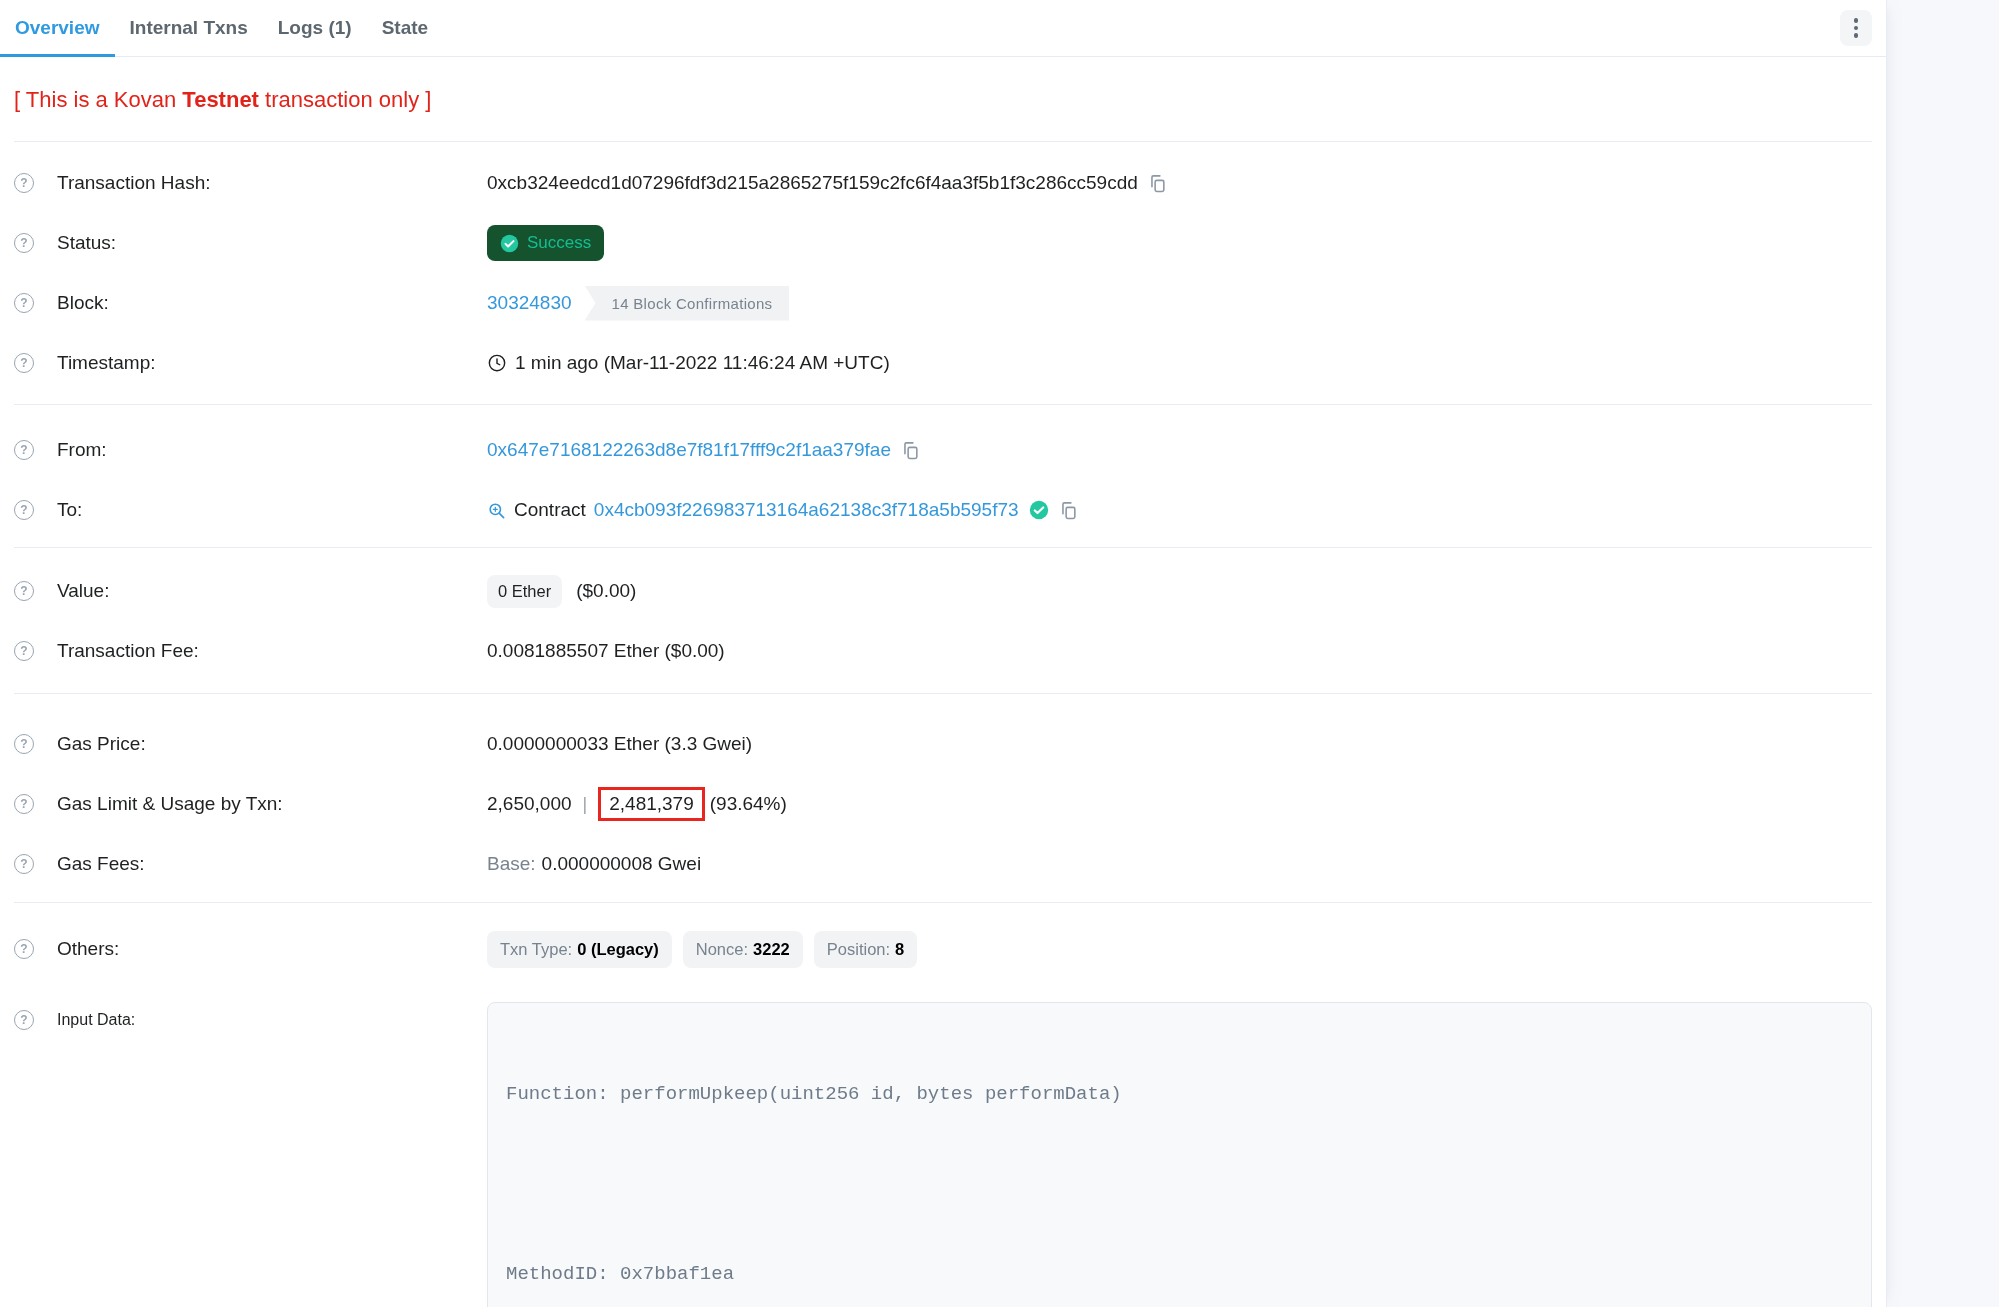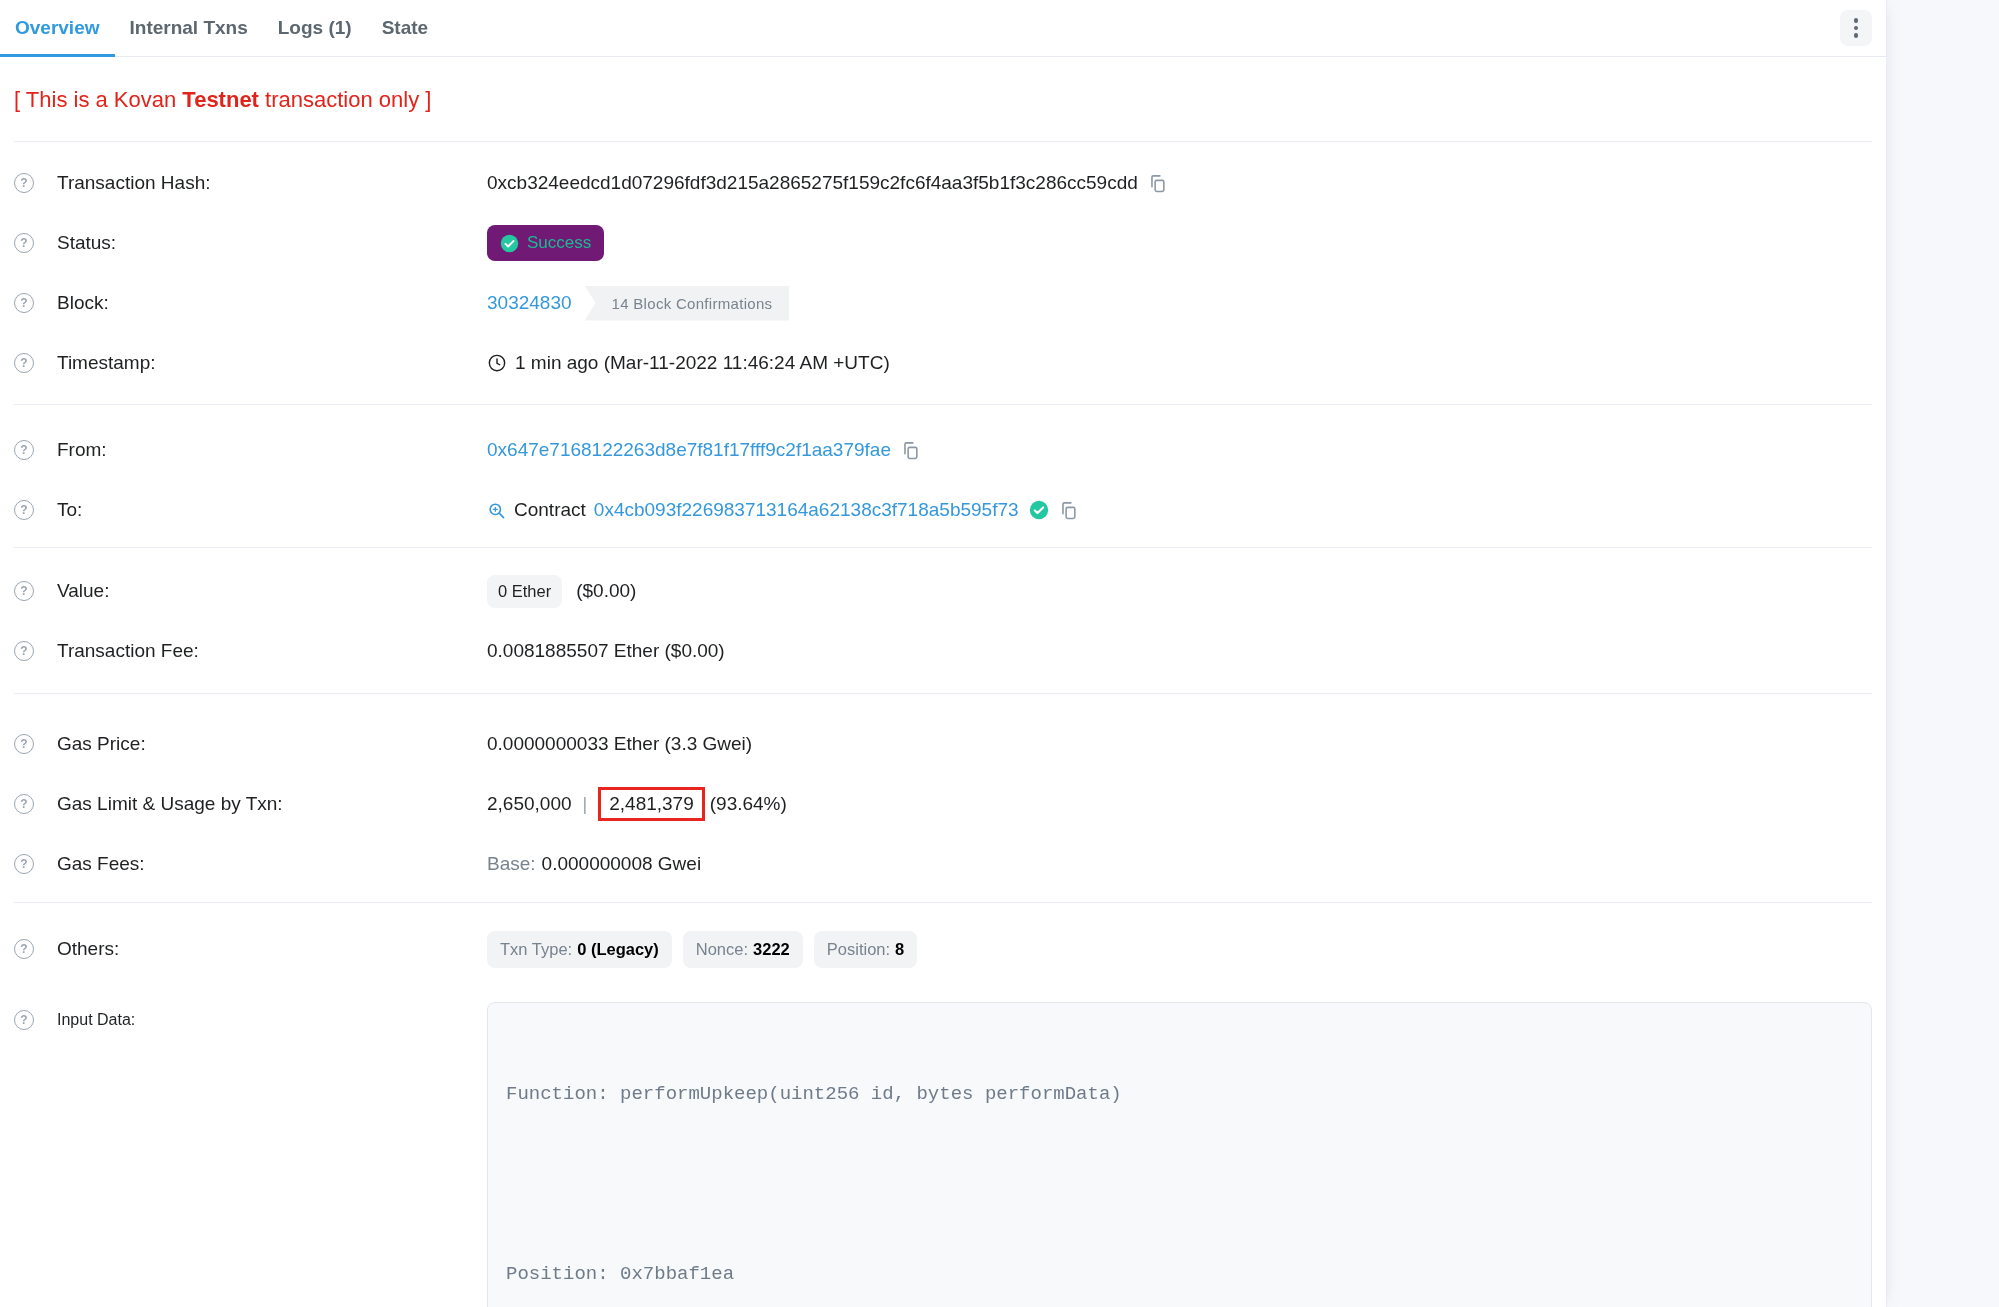--- a/index.html
+++ b/index.html
@@ -29,21 +29,21 @@
   
   .row{display:flex;align-items:center;min-height:60px;font-size:19px;color:#1e2022;}
   .lbl{width:473px;flex:none;display:flex;align-items:center;gap:23px;color:#1e2022;}
   .val{display:flex;align-items:center;}
   .q{width:18px;height:18px;flex:none;border:1.5px solid #9aa5b0;border-radius:50%;color:#9aa5b0;
     font-size:12px;font-weight:700;display:flex;align-items:center;justify-content:center;cursor:pointer;}
   .q::before{content:"?";}
   a.link{color:#3498db;text-decoration:none;cursor:pointer;}
   .icon-btn{background:none;border:none;padding:0;margin:0;cursor:pointer;display:inline-flex;align-items:center;}
   
-  .chip-success{display:inline-flex;align-items:center;gap:8px;background:#701a75;color:#15bd92;
+  .chip-success{display:inline-flex;align-items:center;gap:8px;background:#14532d;color:#15bd92;
     border-radius:8px;padding:8px 13px;font-size:17px;}
   
   .chip-confirm{margin-left:13px;background:#f1f2f4;color:#77838f;font-size:15px;letter-spacing:.3px;
     padding:9px 17px 9px 27px;clip-path:polygon(0 0,100% 0,100% 100%,0 100%,11px 50%);}
   
   .chip-gray{background:#f3f4f6;border-radius:8px;padding:7px 11px;font-size:16.5px;color:#1e2022;}
   .chip-other{background:#f2f3f5;border-radius:8px;padding:9px 13px;font-size:16.5px;margin-right:11px;}
   .chip-other .k{color:#77838f;}
   .chip-other .v{color:#000000;font-weight:700;margin-left:5px;}
   .muted{color:#77838f;}
@@ -252,21 +252,21 @@
     </div>
 
     <div class="row-input">
       <div class="lbl">
           <span class="q"></span>
           <span>Input Data:</span>
         </div>
       <div class="inputbox">
         <div>Function: performUpkeep(uint256 id, bytes performData)</div>
         <div class="spacer"></div>
-        <div>Position: 0x7bbaf1ea</div>
+        <div>MethodID: 0x7bbaf1ea</div>
         
         
         
         
       </div>
     </div>
 
   </div>
 
 </div>

